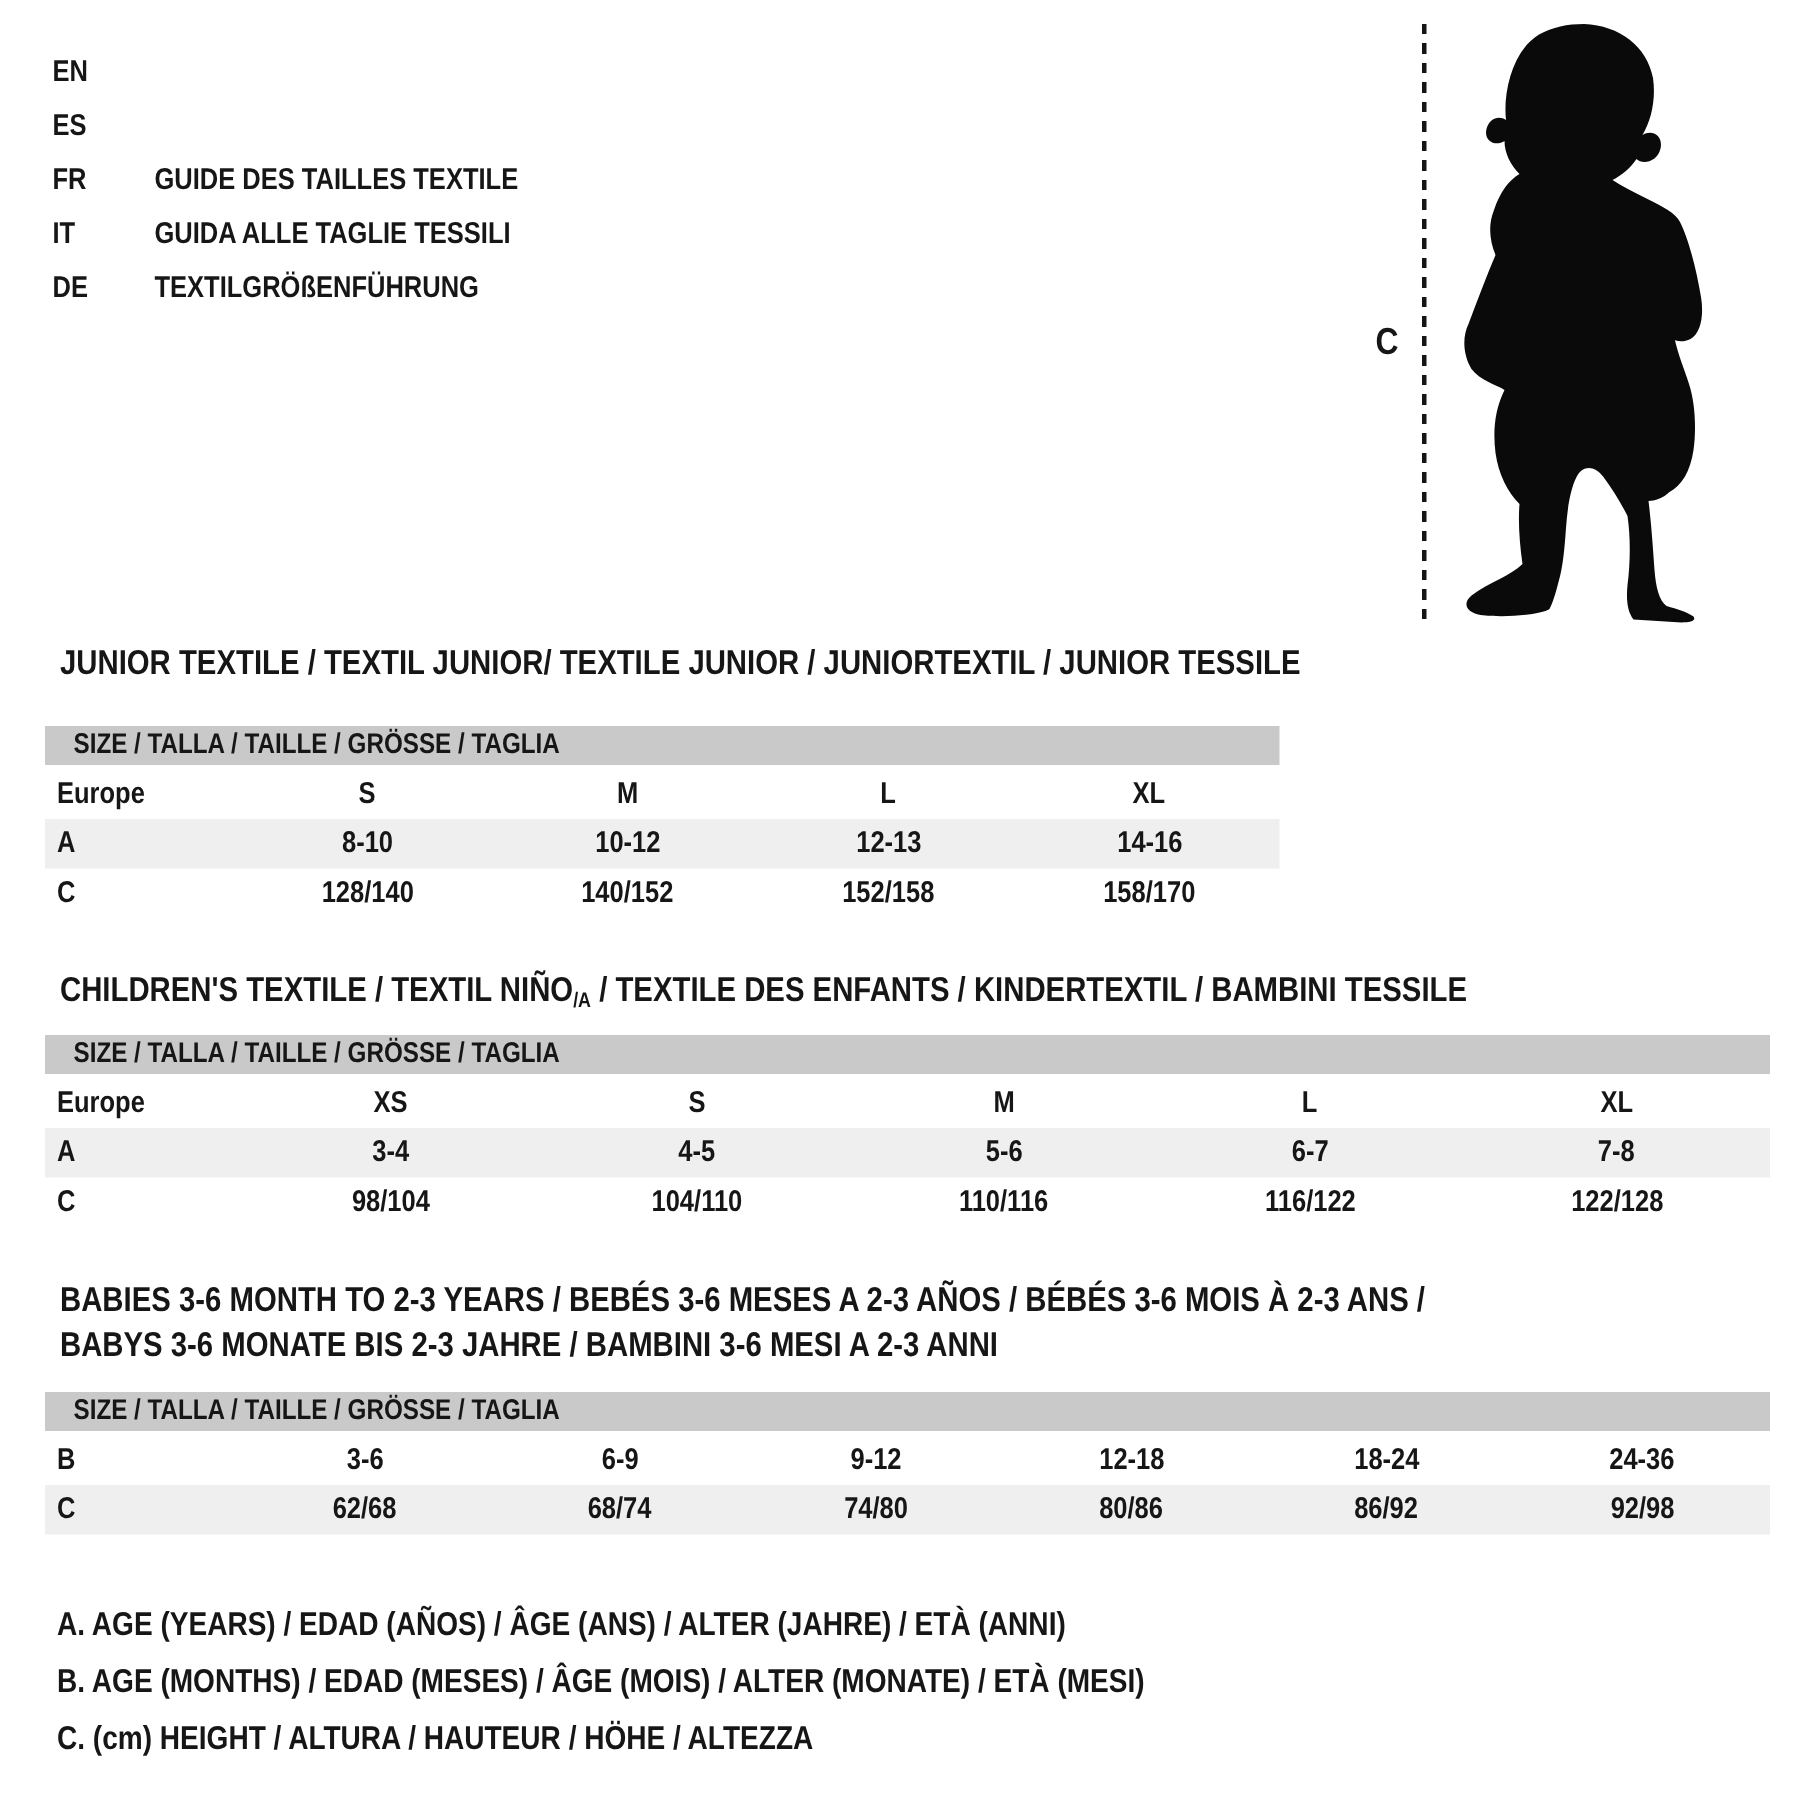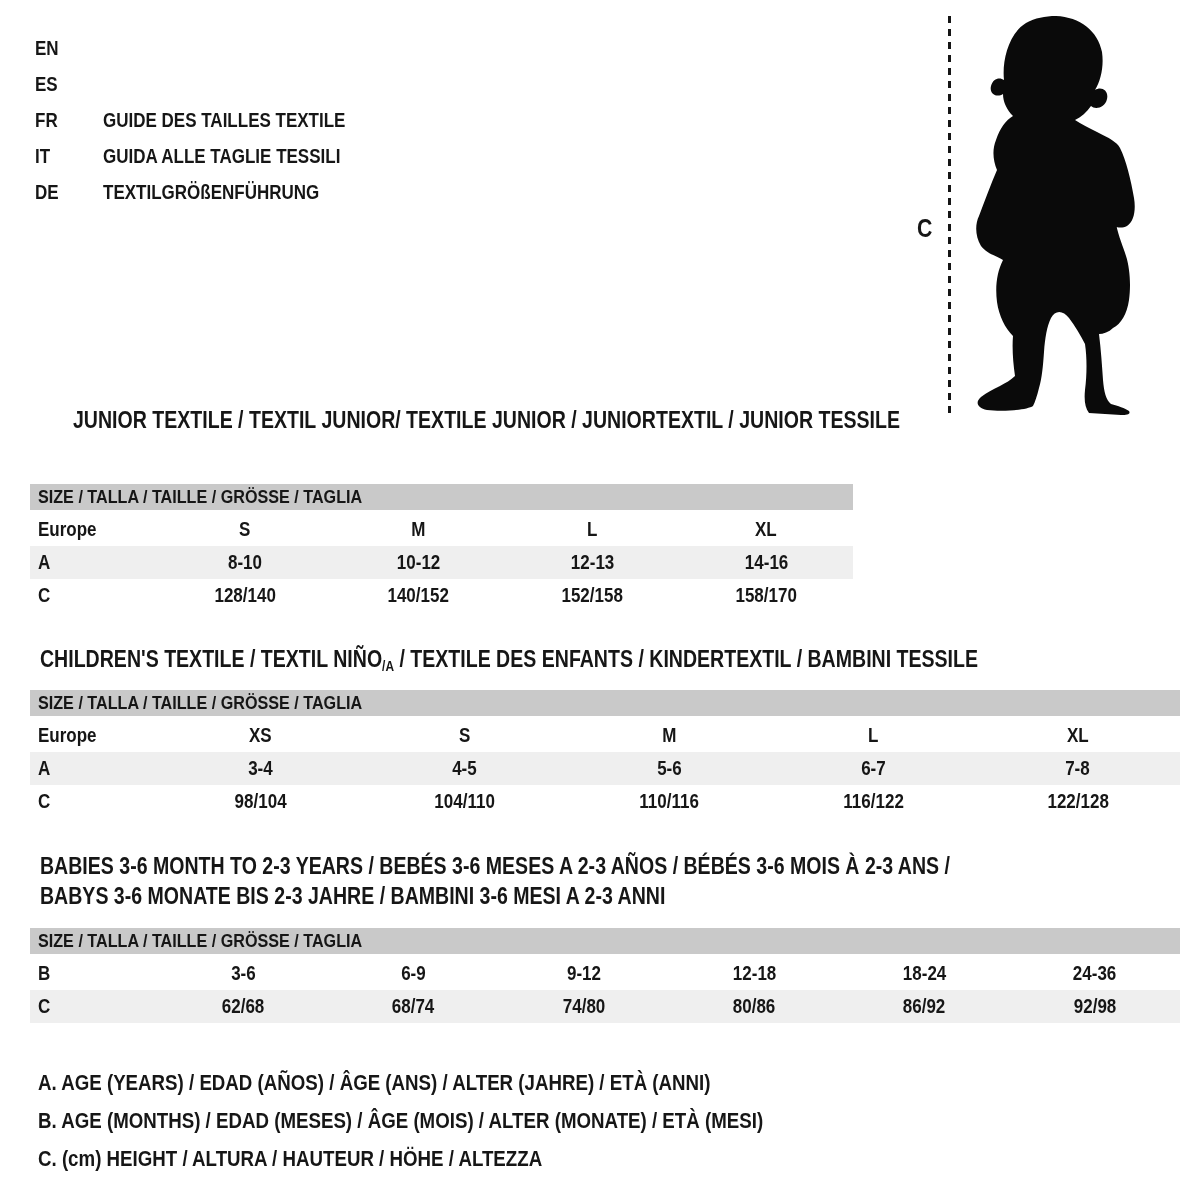--- a/index.html
+++ b/index.html
@@ -25,21 +25,21 @@
         background:repeating-linear-gradient(180deg,#151515 0 7px,transparent 7px 13px);}
   .fig-svg{position:absolute;left:58px;top:0px;}
 
   
   .sec-title{font-size:23px;font-weight:bold;line-height:24px;margin:0;}
   .sub{font-size:14px;vertical-align:-4px;font-weight:bold;}
 
   
   .tbl{left:30px;}
   .thead{height:26px;background:#c9c9c9;display:flex;align-items:center;
-         padding-left:8px;box-sizing:border-box;font-size:19px;font-weight:bold;margin-bottom:3px;}
+         padding-left:19px;box-sizing:border-box;font-size:19px;font-weight:bold;margin-bottom:3px;}
   .trow{height:33px;display:flex;align-items:center;font-size:20px;font-weight:bold;}
   .trow.alt{background:#efefef;}
   .tlabel{flex:0 0 128px;display:flex;align-items:center;padding-left:8px;box-sizing:border-box;}
   .tcell{flex:1;display:flex;align-items:center;justify-content:center;}
 
   
   .b-title div{line-height:30px;}
 
   
   .legend{left:38px;top:1064px;}
@@ -118,21 +118,21 @@
         C30 146 29 136 33 126
         C37 114 43 106 50 102
         C44 96 40 88 40 80
         C34 84 26 80 28 72
         C30 64 37 63 41 66
         C39 48 45 20 63 9
         C72 4 82 2 93 2 Z"></path>
     </svg>
   </div>
 
-  <h2 class="abs sec-title" style="left:40px;top:408px;margin-left:33px;">
+  <h2 class="abs sec-title" style="left:40px;top:429px;">
     <span class="cond">JUNIOR TEXTILE / TEXTIL JUNIOR/ TEXTILE JUNIOR / JUNIORTEXTIL / JUNIOR TESSILE</span>
   </h2>
   <div class="abs tbl" style="top:484px;width:823px;">
     <div class="thead">
       <span class="cond">SIZE / TALLA / TAILLE / GRÖSSE / TAGLIA</span>
     </div>
     <div class="trow">
       <span class="tlabel">
           <span class="cond">Europe</span>
         </span>

